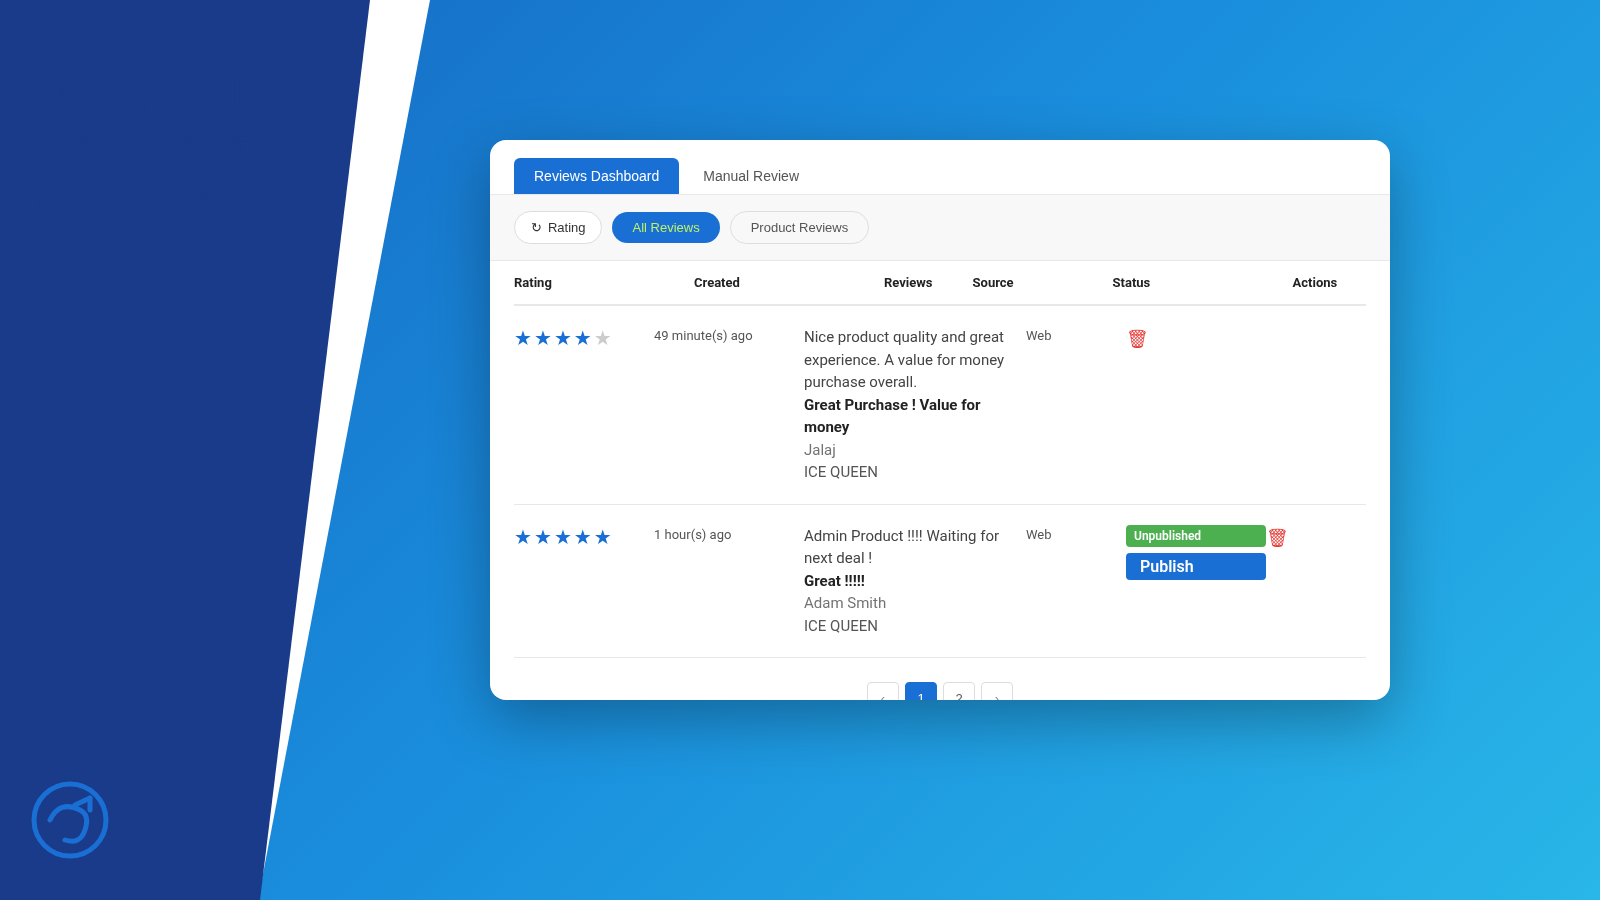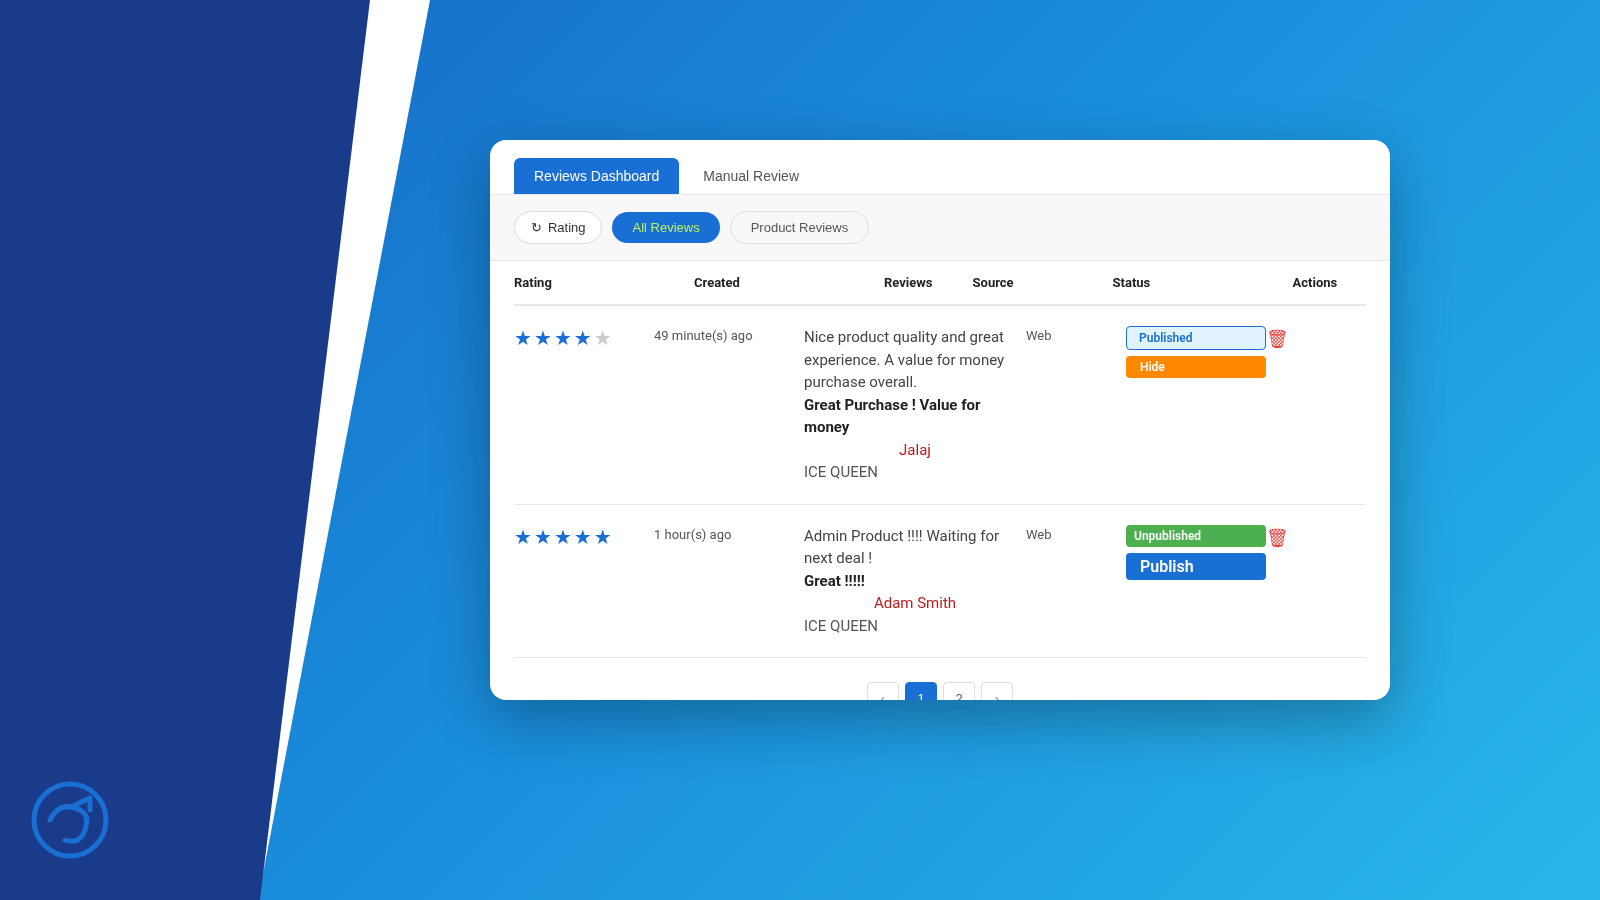--- a/index.html
+++ b/index.html
@@ -203,21 +203,21 @@
       font-size: 15px;
       color: #444;
       line-height: 1.5;
     }
 
     .review-title {
       font-weight: 700;
       color: #222;
     }
 
-    .review-author { color: #b91c1c; text-align: center; }
+    .review-author { color: #737373; }
     .review-store { color: #555; }
 
     .source-text {
       font-size: 13px;
       color: #555;
       padding-top: 2px;
     }
 
     .status-actions {
       display: flex;
@@ -372,24 +372,20 @@
         <span class="star-empty">★</span>
       </div>
       <div class="created-text">49 minute(s) ago</div>
       <div class="review-content">
         <div>Nice product quality and great experience. A value for money purchase overall.</div>
         <div class="review-title">Great Purchase ! Value for money</div>
         <div class="review-author">Jalaj</div>
         <div class="review-store">ICE QUEEN</div>
       </div>
       <div class="source-text">Web</div>
-      <div class="status-actions">
-        <span class="badge-published">Published</span>
-        <span class="badge-hide">Hide</span>
-      </div>
       <div>
         <button class="delete-btn">🗑</button>
       </div>
     </div>
 
     <div class="table-row">
       <div class="stars">
         <span class="star-filled">★</span>
         <span class="star-filled">★</span>
         <span class="star-filled">★</span>

